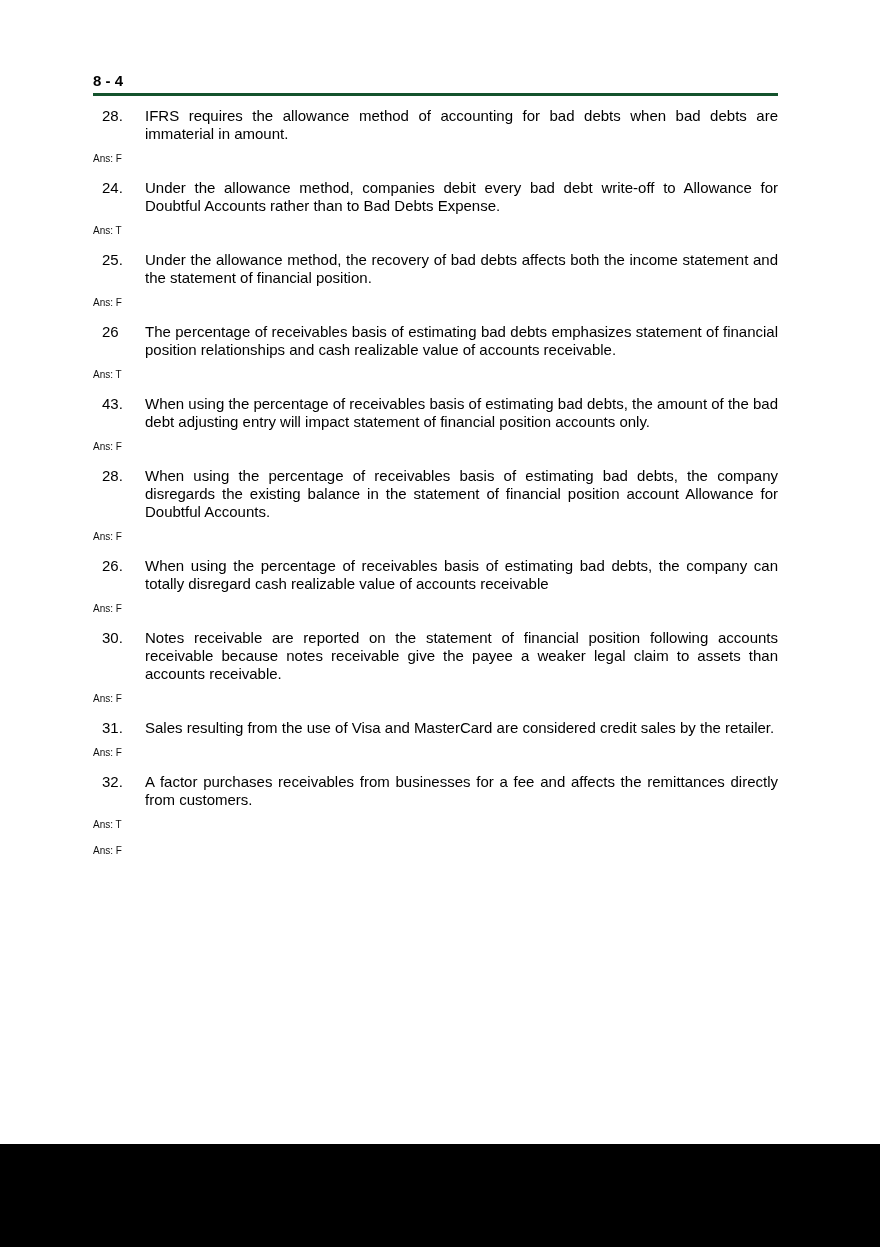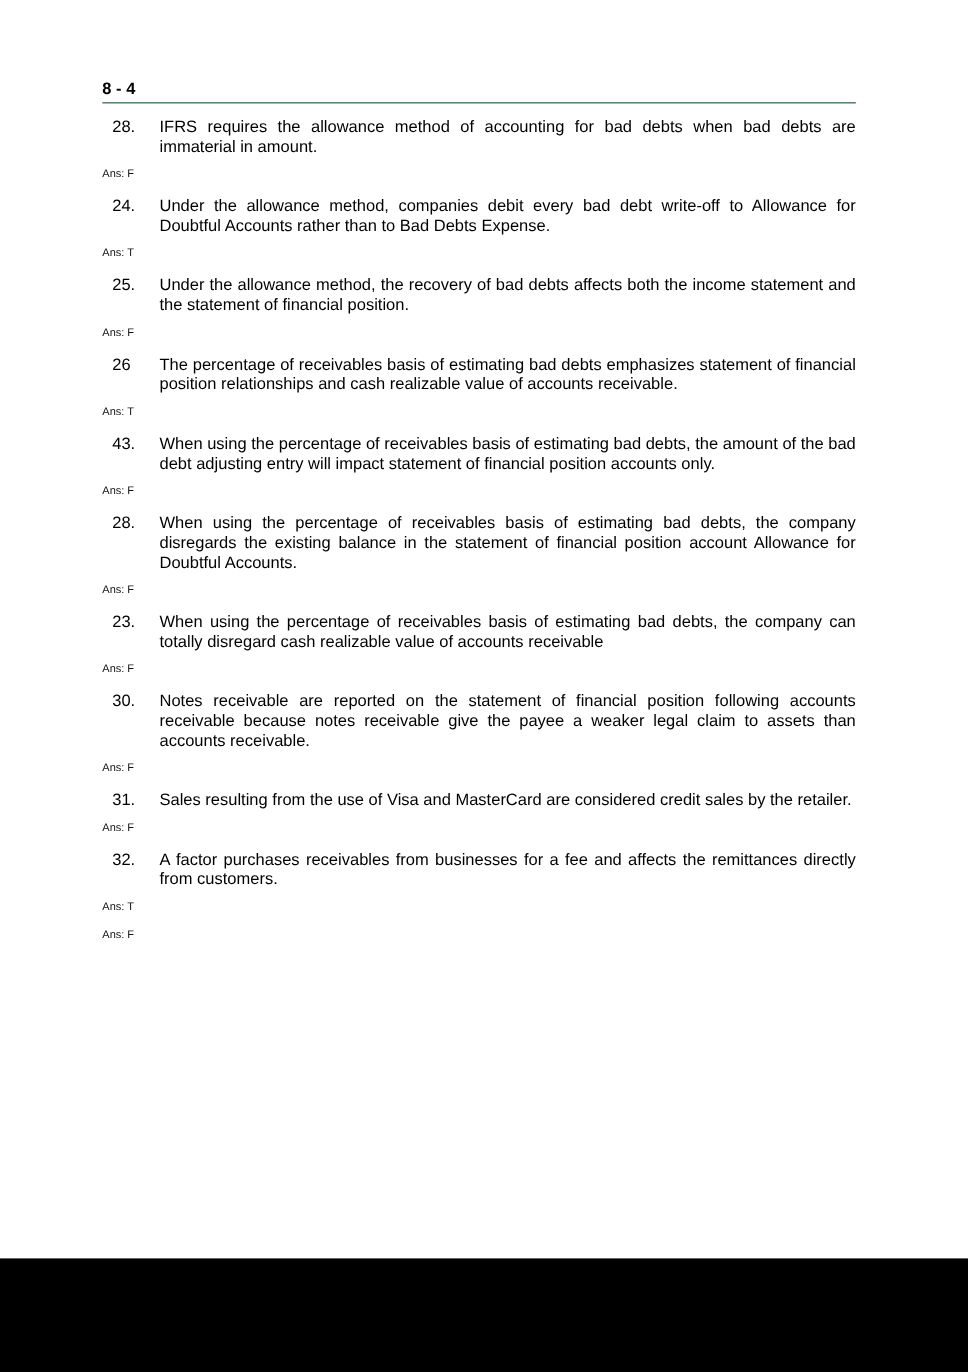--- a/index.html
+++ b/index.html
@@ -3,21 +3,21 @@
 <meta charset="utf-8">
 <style>
   html, body { margin: 0; padding: 0; }
   body {
     width: 880px; height: 1247px; background: #ffffff; position: relative; overflow: hidden;
     font-family: "Liberation Sans", sans-serif; color: #000;
   }
   .page { position: absolute; left: 0; top: 0; width: 880px; height: 1144px; background: #fff; }
   .header {
     position: absolute; left: 93px; top: 71px; width: 685px; height: 22px;
-    border-bottom: 1px solid #14532d;
+    border-bottom: 3px solid #14532d;
   }
   .header-num { font-weight: bold; font-size: 15px; line-height: 20px; }
   .questions { position: absolute; left: 93px; top: 107px; width: 685px; }
   .q { position: relative; }
   .q-row { display: flex; font-size: 15px; line-height: 18px; }
   .q-num { width: 52px; flex: 0 0 52px; text-align: right; padding-right: 20px; box-sizing: border-box; padding-left: 0; }
   .q-num { text-align: left; padding-left: 9px; }
   .q-text { flex: 1; text-align: justify; }
   .ans { font-size: 10px; line-height: 12px; margin-top: 10px; margin-bottom: 14px; color: #111; }
   .blackbar { position: absolute; left: 0; top: 1144px; width: 880px; height: 103px; background: #000; }
@@ -68,21 +68,21 @@
     </div>
     <div class="q">
       <div class="q-row">
           <span class="q-num">28.</span>
           <span class="q-text">When using the percentage of receivables basis of estimating bad debts, the company disregards the existing balance in the statement of financial position account Allowance for Doubtful Accounts.</span>
         </div>
       <div class="ans">Ans: F</div>
     </div>
     <div class="q">
       <div class="q-row">
-          <span class="q-num">23.</span>
+          <span class="q-num">26.</span>
           <span class="q-text">When using the percentage of receivables basis of estimating bad debts, the company can totally disregard cash realizable value of accounts receivable</span>
         </div>
       <div class="ans">Ans: F</div>
     </div>
     <div class="q">
       <div class="q-row">
           <span class="q-num">30.</span>
           <span class="q-text">Notes receivable are reported on the statement of financial position following accounts receivable because notes receivable give the payee a weaker legal claim to assets than accounts receivable.</span>
         </div>
       <div class="ans">Ans: F</div>

